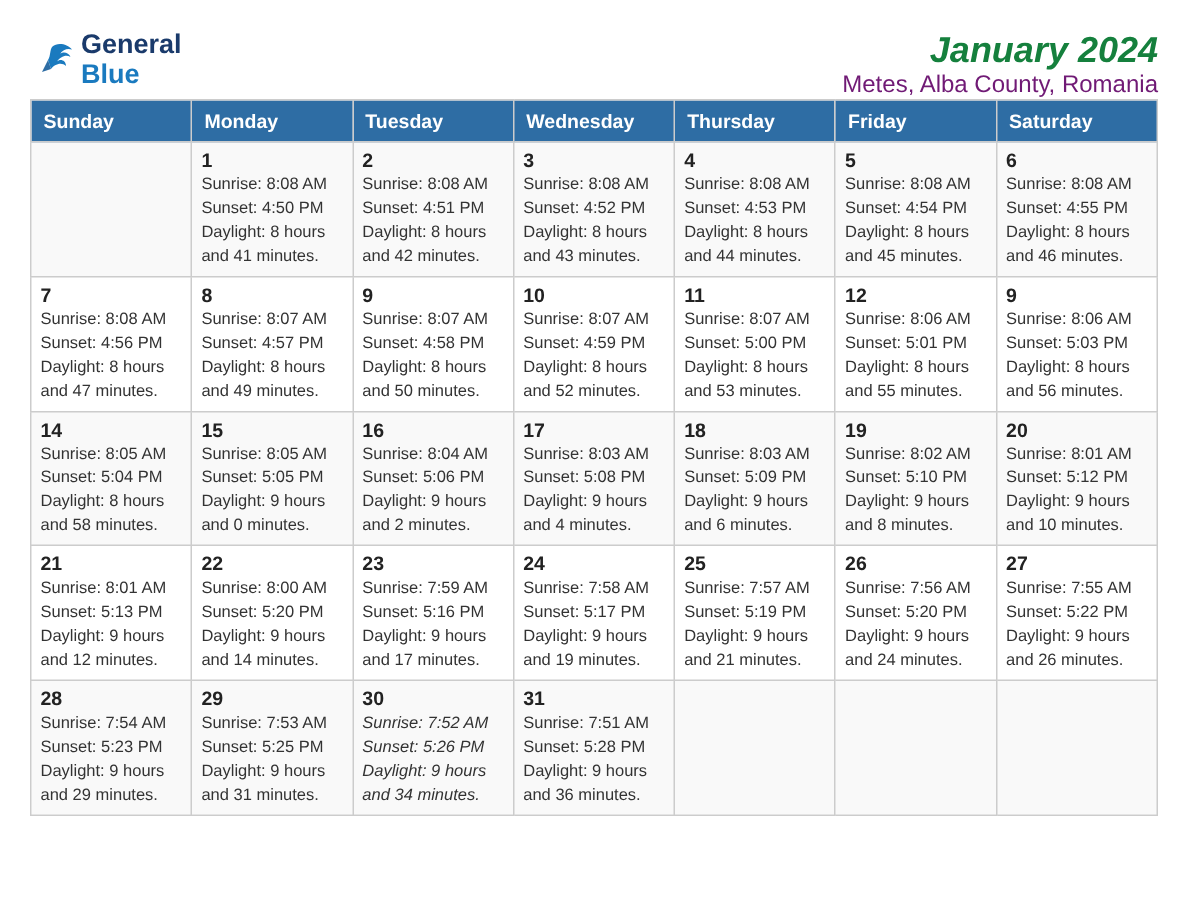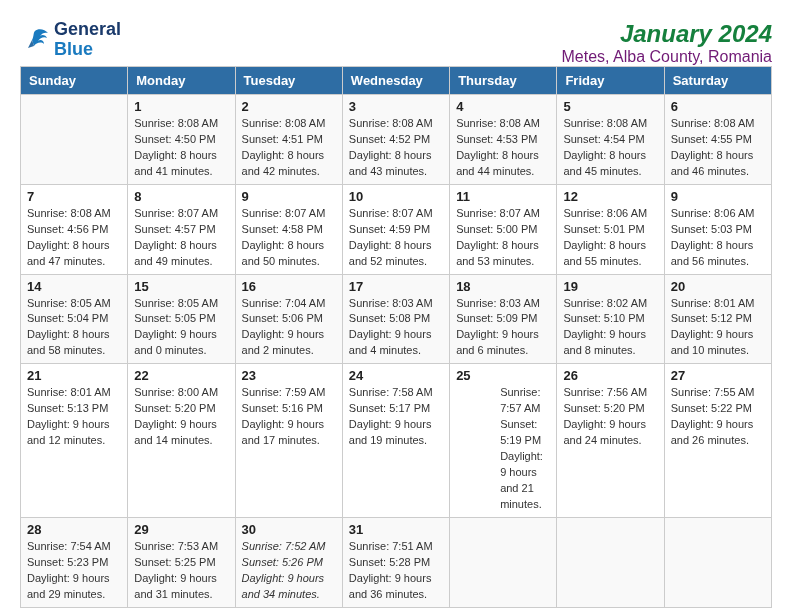--- a/index.html
+++ b/index.html
@@ -225,21 +225,21 @@
         </td>
         <td>
           <span class="day-number">15</span>
           <div class="day-info" style="white-space: pre-line;">Sunrise: 8:05 AM
 Sunset: 5:05 PM
 Daylight: 9 hours
 and 0 minutes.</div>
         </td>
         <td>
           <span class="day-number">16</span>
-          <div class="day-info" style="white-space: pre-line;">Sunrise: 7:04 AM
+          <div class="day-info" style="white-space: pre-line;">Sunrise: 8:04 AM
 Sunset: 5:06 PM
 Daylight: 9 hours
 and 2 minutes.</div>
         </td>
         <td>
           <span class="day-number">17</span>
           <div class="day-info" style="white-space: pre-line;">Sunrise: 8:03 AM
 Sunset: 5:08 PM
 Daylight: 9 hours
 and 4 minutes.</div>
@@ -290,21 +290,21 @@
         </td>
         <td>
           <span class="day-number">24</span>
           <div class="day-info" style="white-space: pre-line;">Sunrise: 7:58 AM
 Sunset: 5:17 PM
 Daylight: 9 hours
 and 19 minutes.</div>
         </td>
         <td>
           <span class="day-number">25</span>
-          <div class="day-info" style="white-space: pre-line; margin-left: 44px;">Sunrise: 7:57 AM
+          <div class="day-info" style="white-space: pre-line;">Sunrise: 7:57 AM
 Sunset: 5:19 PM
 Daylight: 9 hours
 and 21 minutes.</div>
         </td>
         <td>
           <span class="day-number">26</span>
           <div class="day-info" style="white-space: pre-line;">Sunrise: 7:56 AM
 Sunset: 5:20 PM
 Daylight: 9 hours
 and 24 minutes.</div>

